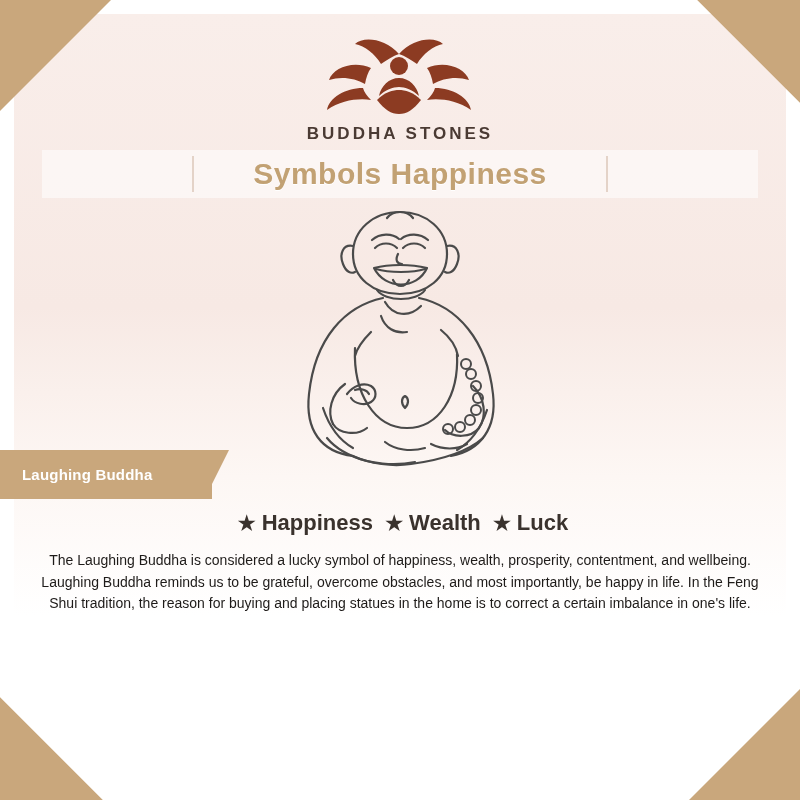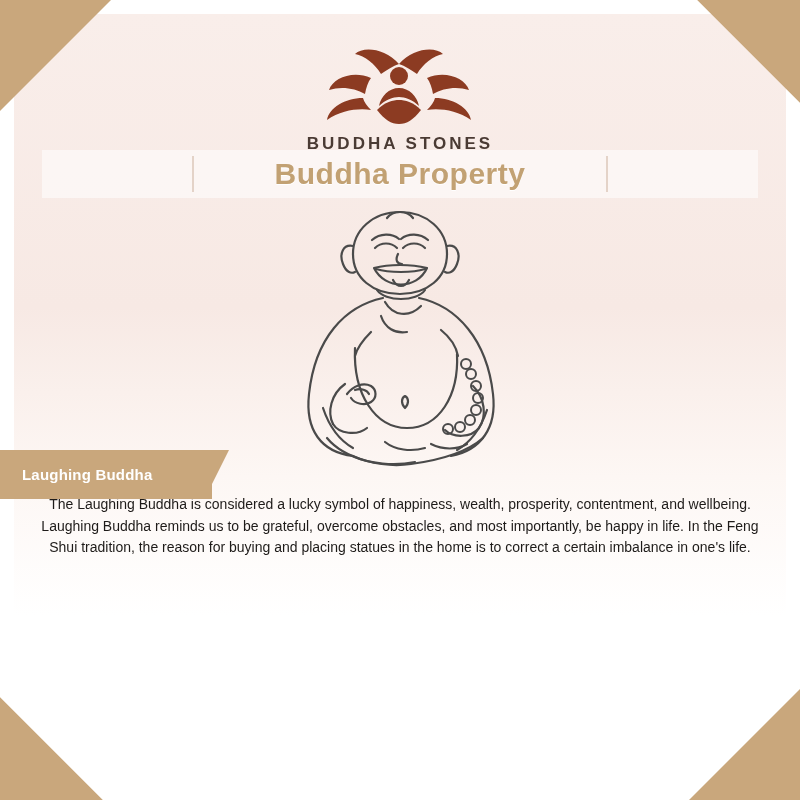--- a/index.html
+++ b/index.html
@@ -43,21 +43,21 @@
     position: absolute;
     top: 14px; left: 14px;
     width: 772px; height: 772px;
     background: linear-gradient(180deg, #f9eeea 0%, #f7e9e4 38%, #fdf7f4 60%, #ffffff 78%, #ffffff 100%);
     z-index: 2;
   }
 
   
   .header {
     position: relative;
-    padding-top: 26px;
+    padding-top: 16px;
     text-align: center;
     height: 130px;
   }
   .logo-mark { display: block; margin: 0 auto; }
   .brand {
     margin-top: 2px;
     font-size: 17px;
     letter-spacing: 3px;
     font-weight: bold;
     color: #4a3a33;
@@ -171,21 +171,21 @@
             <circle cx="84" cy="36" r="9"></circle>
             <path d="M84 48 C74 48 66 56 64 66 C70 60 78 57 84 57 C90 57 98 60 104 66 C102 56 94 48 84 48 Z"></path>
             <path d="M62 70 C70 62 78 60 84 60 C90 60 98 62 106 70 C98 80 92 84 84 84 C76 84 70 80 62 70 Z"></path>
           </g>
         </svg>
       </span>
       <div class="brand">BUDDHA STONES</div>
     </div>
 
     <div class="title-bar">
-      <div class="title">Buddha Property</div>
+      <div class="title">Symbols Happiness</div>
     </div>
 
     <div class="illus">
       <span>
         <svg width="330" height="280" viewBox="0 0 330 280" aria-hidden="true">
           <g fill="none" stroke="#4a4a4a" stroke-width="2.2" stroke-linecap="round" stroke-linejoin="round">
 
             <path d="M165 14 C138 14 118 32 118 56 C118 80 138 96 165 96 C192 96 212 80 212 56 C212 32 192 14 165 14 Z"></path>
 
             <path d="M118 48 C108 46 104 56 108 66 C111 74 116 76 120 74"></path>
@@ -242,20 +242,25 @@
             <path d="M150 244 C160 252 176 254 190 250"></path>
             <path d="M196 246 C208 252 222 252 232 246"></path>
 
             <path d="M88 210 C94 228 104 242 118 250"></path>
             <path d="M252 212 C246 230 236 244 222 252"></path>
           </g>
         </svg>
       </span>
     </div>
 
+    <div class="keywords">
+      <span class="kw-star">★</span><span>Happiness</span>
+      <span class="kw-star">★</span><span>Wealth</span>
+      <span class="kw-star">★</span><span>Luck</span>
+    </div>
 
     <p class="body-copy">The Laughing Buddha is considered a lucky symbol of happiness, wealth, prosperity, contentment, and wellbeing. Laughing Buddha reminds us to be grateful, overcome obstacles, and most importantly, be happy in life. In the Feng Shui tradition, the reason for buying and placing statues in the home is to correct a certain imbalance in one's life.</p>
   </div>
 
   <div class="ribbon">
     <span>Laughing Buddha</span>
   </div>
 
 </div>
 

